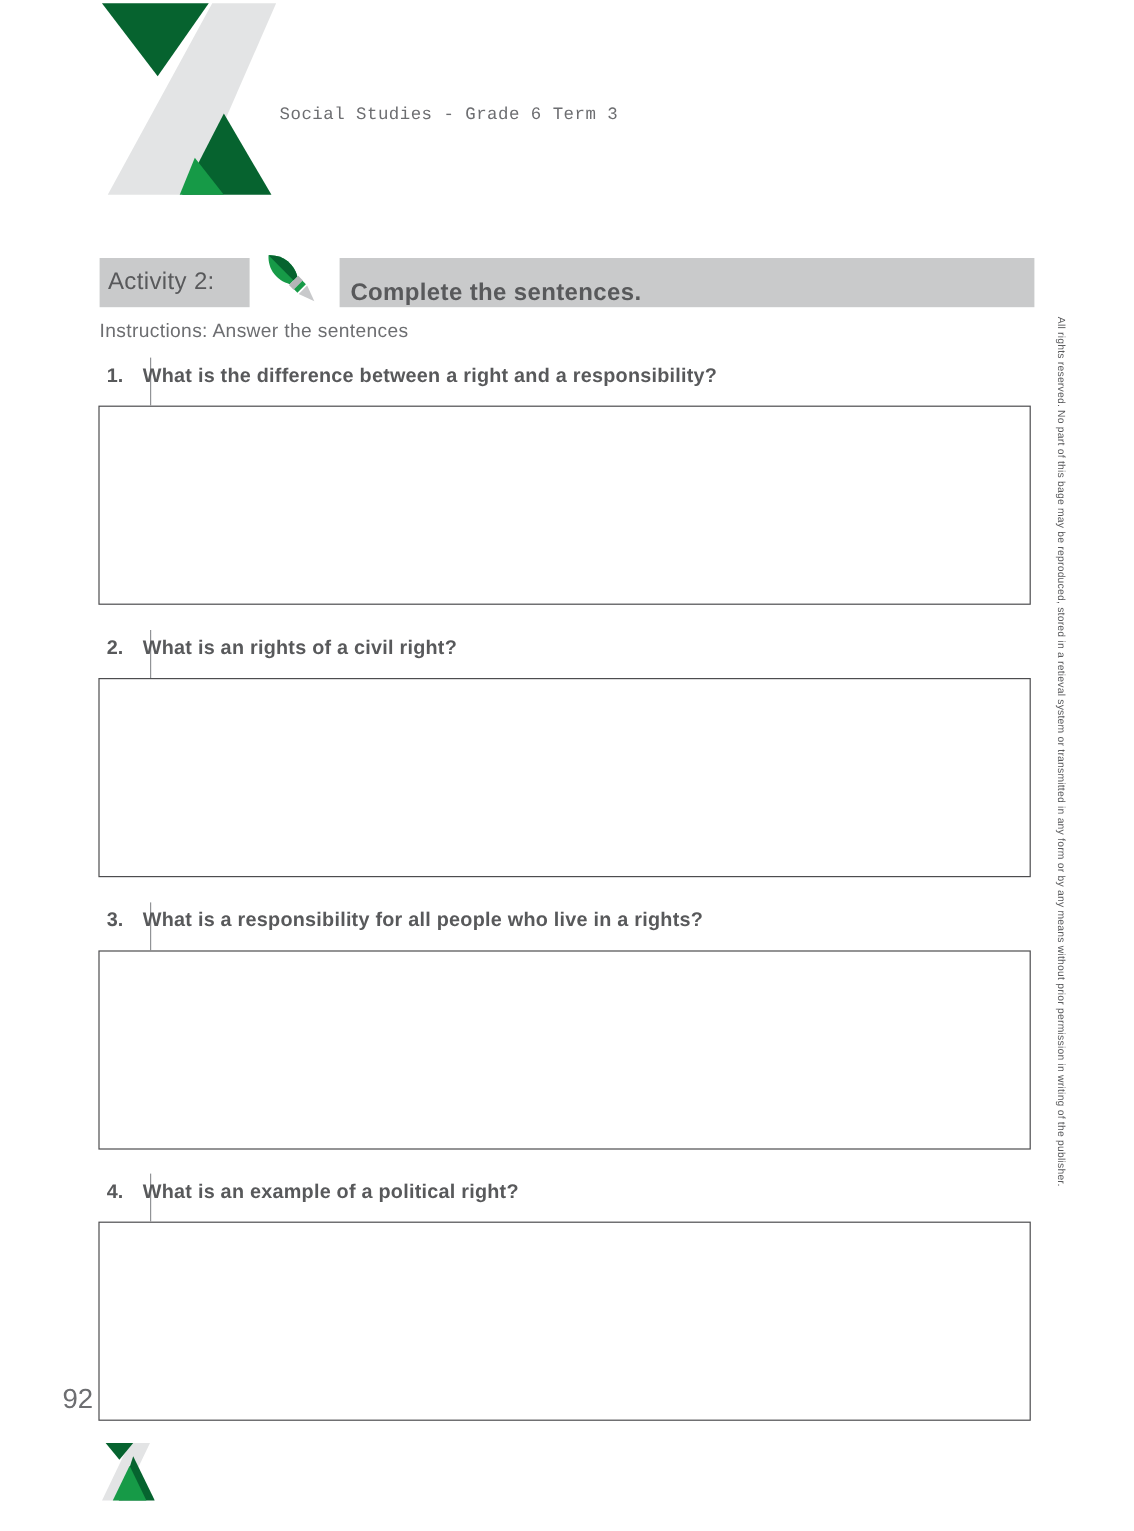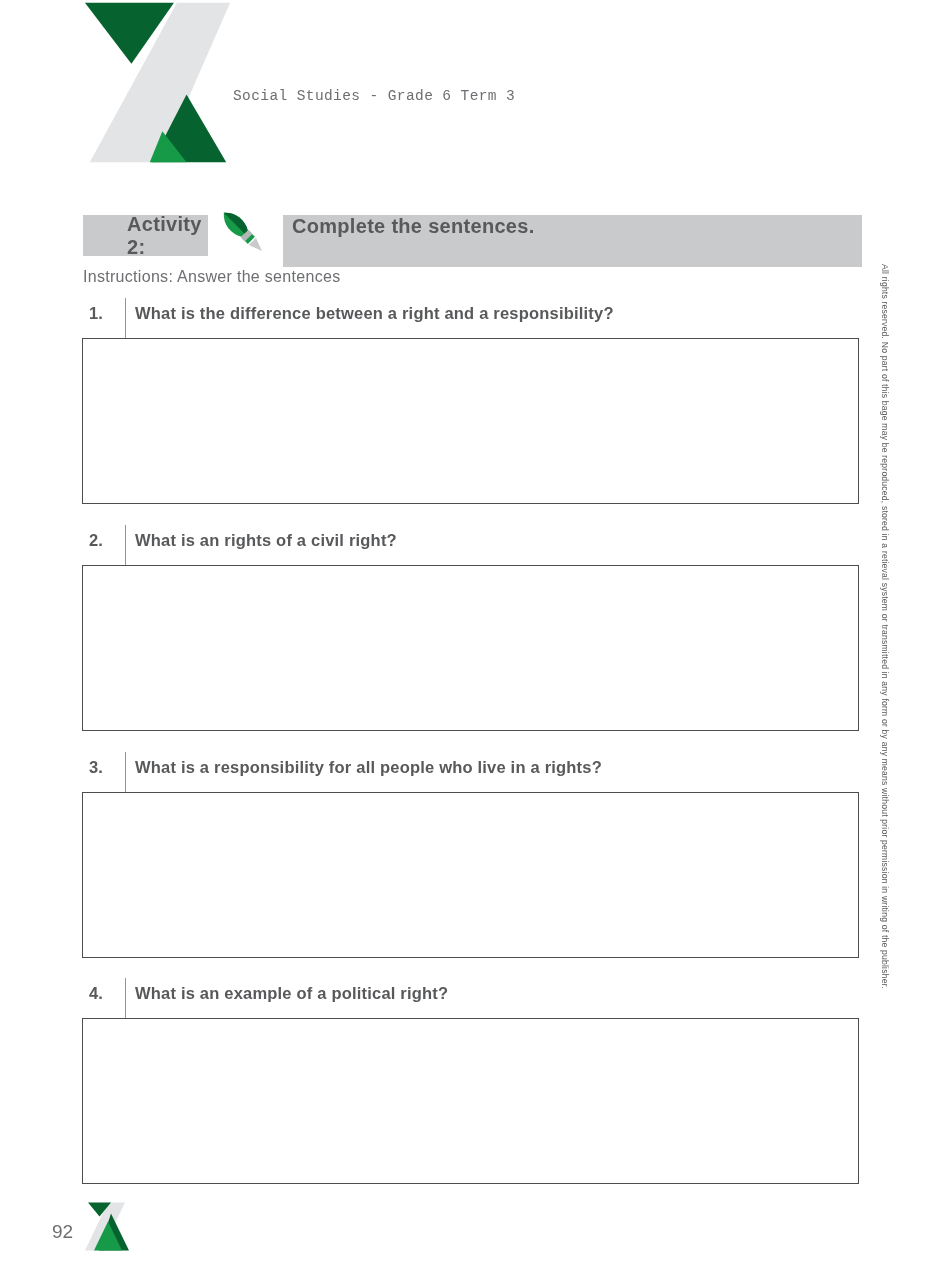--- a/index.html
+++ b/index.html
@@ -34,59 +34,58 @@
   .course-title{
     position:absolute;left:233px;top:88px;
     font-size:14.5px;letter-spacing:.4px;color:var(--text-muted-gray);font-family:Liberation Mono, monospace;
   }
   
   .activity-label-box{
     position:absolute;left:83px;top:215px;width:125px;height:41px;
     background:var(--header-box-gray);display:flex;align-items:center;
   }
   .activity-label-box span{
-    padding-left:7px;font-size:20px;font-weight:bold;color:var(--text-dark-gray);
+    padding-left:7px;font-size:20px;font-weight:normal;color:var(--text-dark-gray);
     letter-spacing:.3px;
-    margin-left:37px;
   }
   .pen-icon{position:absolute;left:213px;top:202px;width:64px;height:64px;}
   .activity-title-box{
-    position:absolute;left:283px;top:215px;width:579px;height:52px;
-    background:var(--header-box-gray);display:flex;align-items:flex-start;
+    position:absolute;left:283px;top:215px;width:579px;height:41px;
+    background:var(--header-box-gray);display:flex;align-items:flex-end;
   }
   .activity-title-box span{
     padding-left:9px;font-size:20px;font-weight:bold;color:var(--text-dark-gray);
     letter-spacing:.3px;
   }
   .instructions{
     position:absolute;left:83px;top:268px;
     font-size:16px;color:var(--text-muted-gray);letter-spacing:.3px;
   }
   
   .q-row{position:absolute;left:83px;width:779px;}
   .q-num{
     position:absolute;left:6px;top:6px;width:30px;
     font-size:16.5px;font-weight:bold;color:var(--text-dark-gray);
   }
   .q-line{
     position:absolute;left:42px;top:0;height:40px;width:0;
     border-left:1px solid var(--divider-gray);
   }
   .q-text{
-    position:absolute;left:52px;top:6px;width:710px;
+    position:absolute;left:36px;top:6px;width:710px;
     font-size:16.5px;font-weight:bold;color:var(--text-dark-gray);letter-spacing:.2px;
   }
   .q-box{
     position:absolute;left:-1px;top:40px;width:777px;height:166px;
     border:1px solid var(--box-border);background:#fff;box-sizing:border-box;
   }
   
   .page-number{
-    position:absolute;left:52px;top:1221px;
-    font-size:19px;color:var(--text-muted-gray);text-align:right;
+    position:absolute;left:52px;top:1152px;
+    font-size:23px;color:var(--text-muted-gray);text-align:right;
   }
   .logo-footer{position:absolute;left:85px;top:1202px;width:44px;height:49px;}
   
   .copyright{
     position:absolute;left:880px;top:264px;height:760px;
     writing-mode:vertical-rl;white-space:nowrap;
     font-size:8.6px;letter-spacing:.2px;color:var(--text-dark-gray);
   }
 </style>
 </head>

